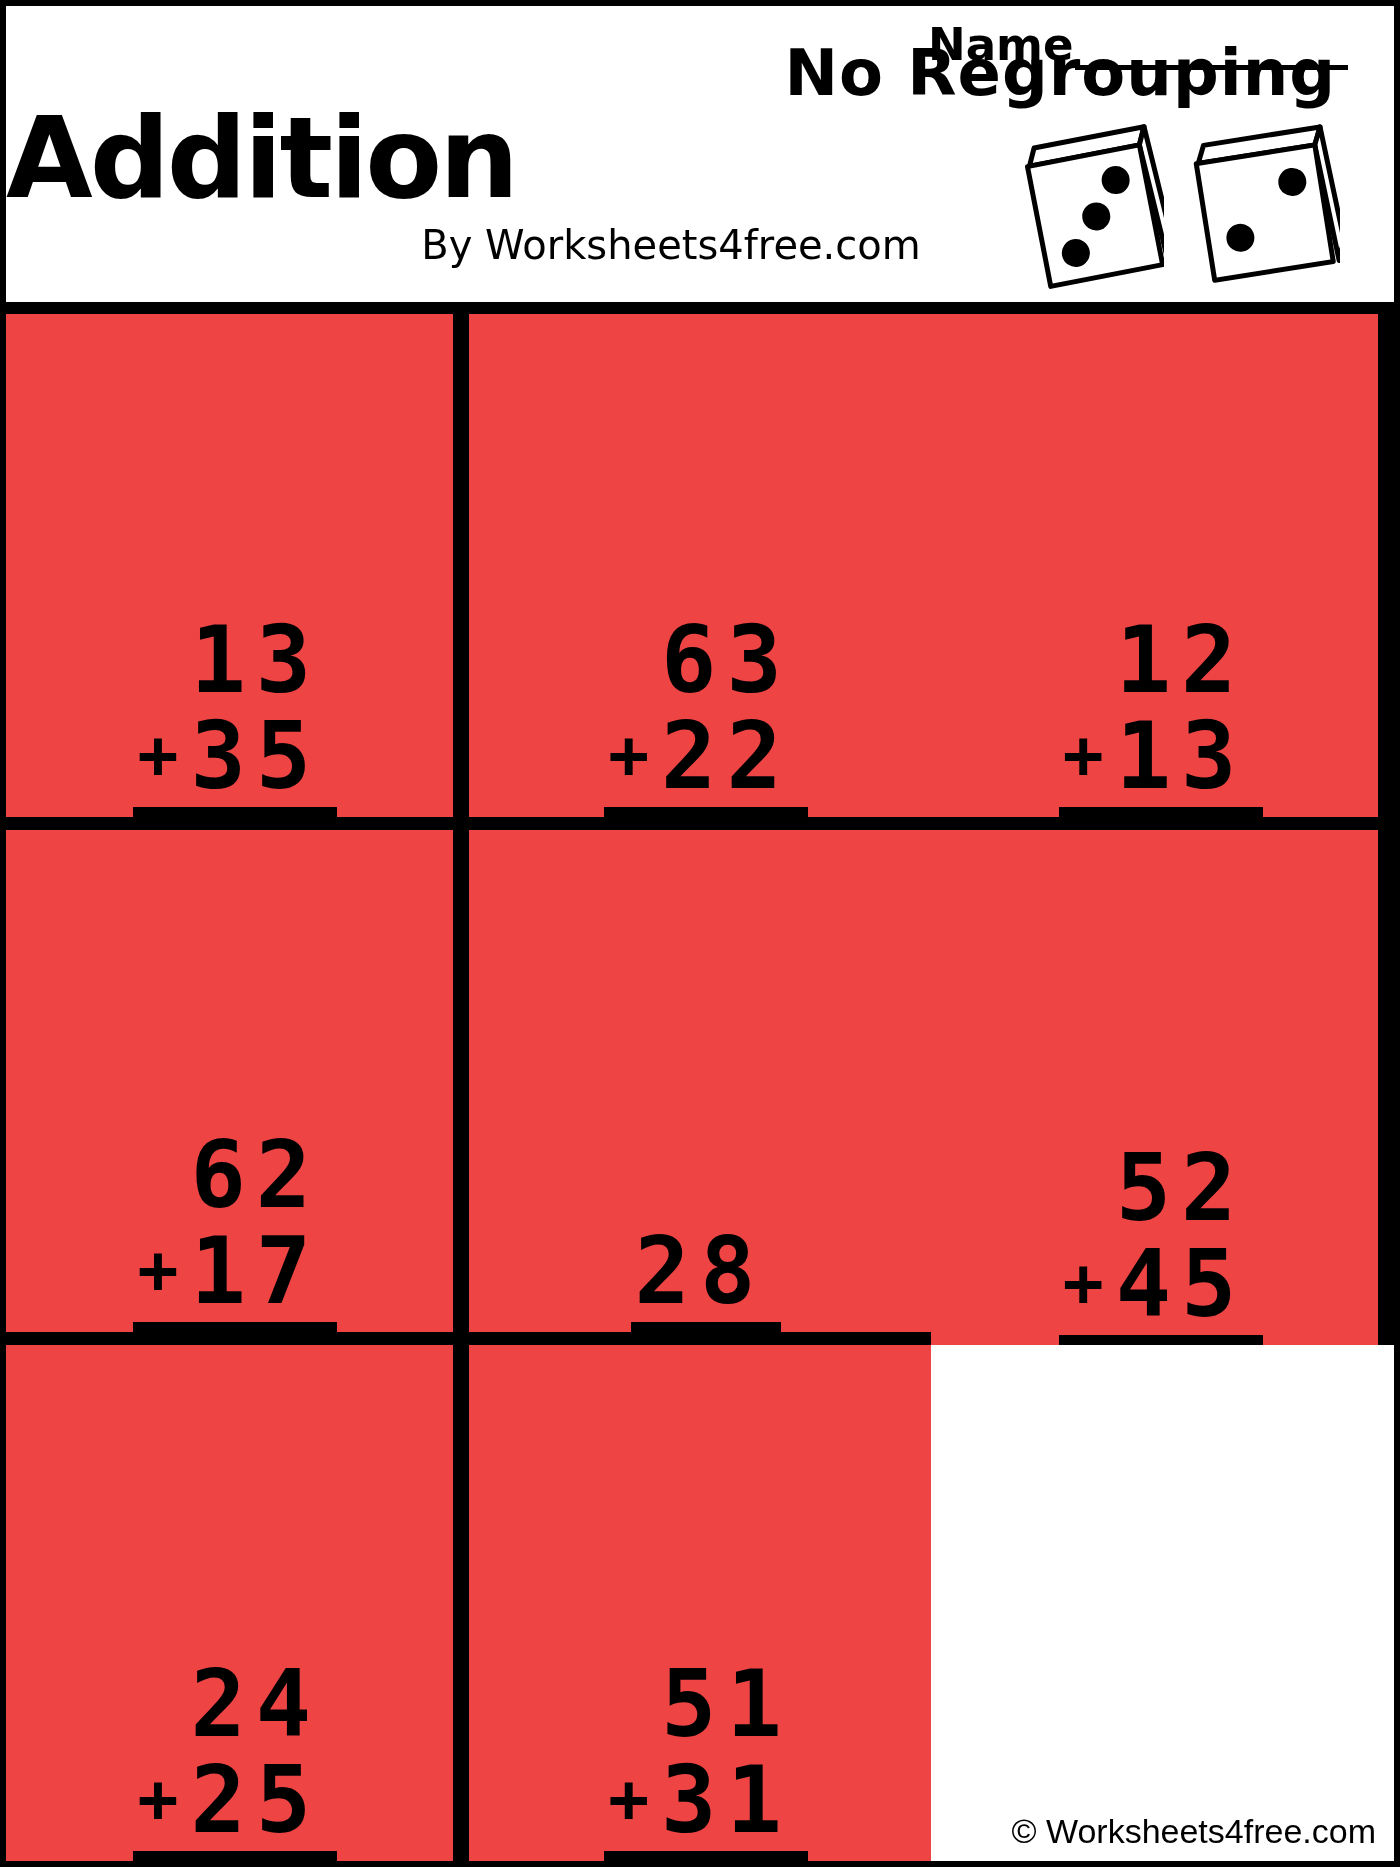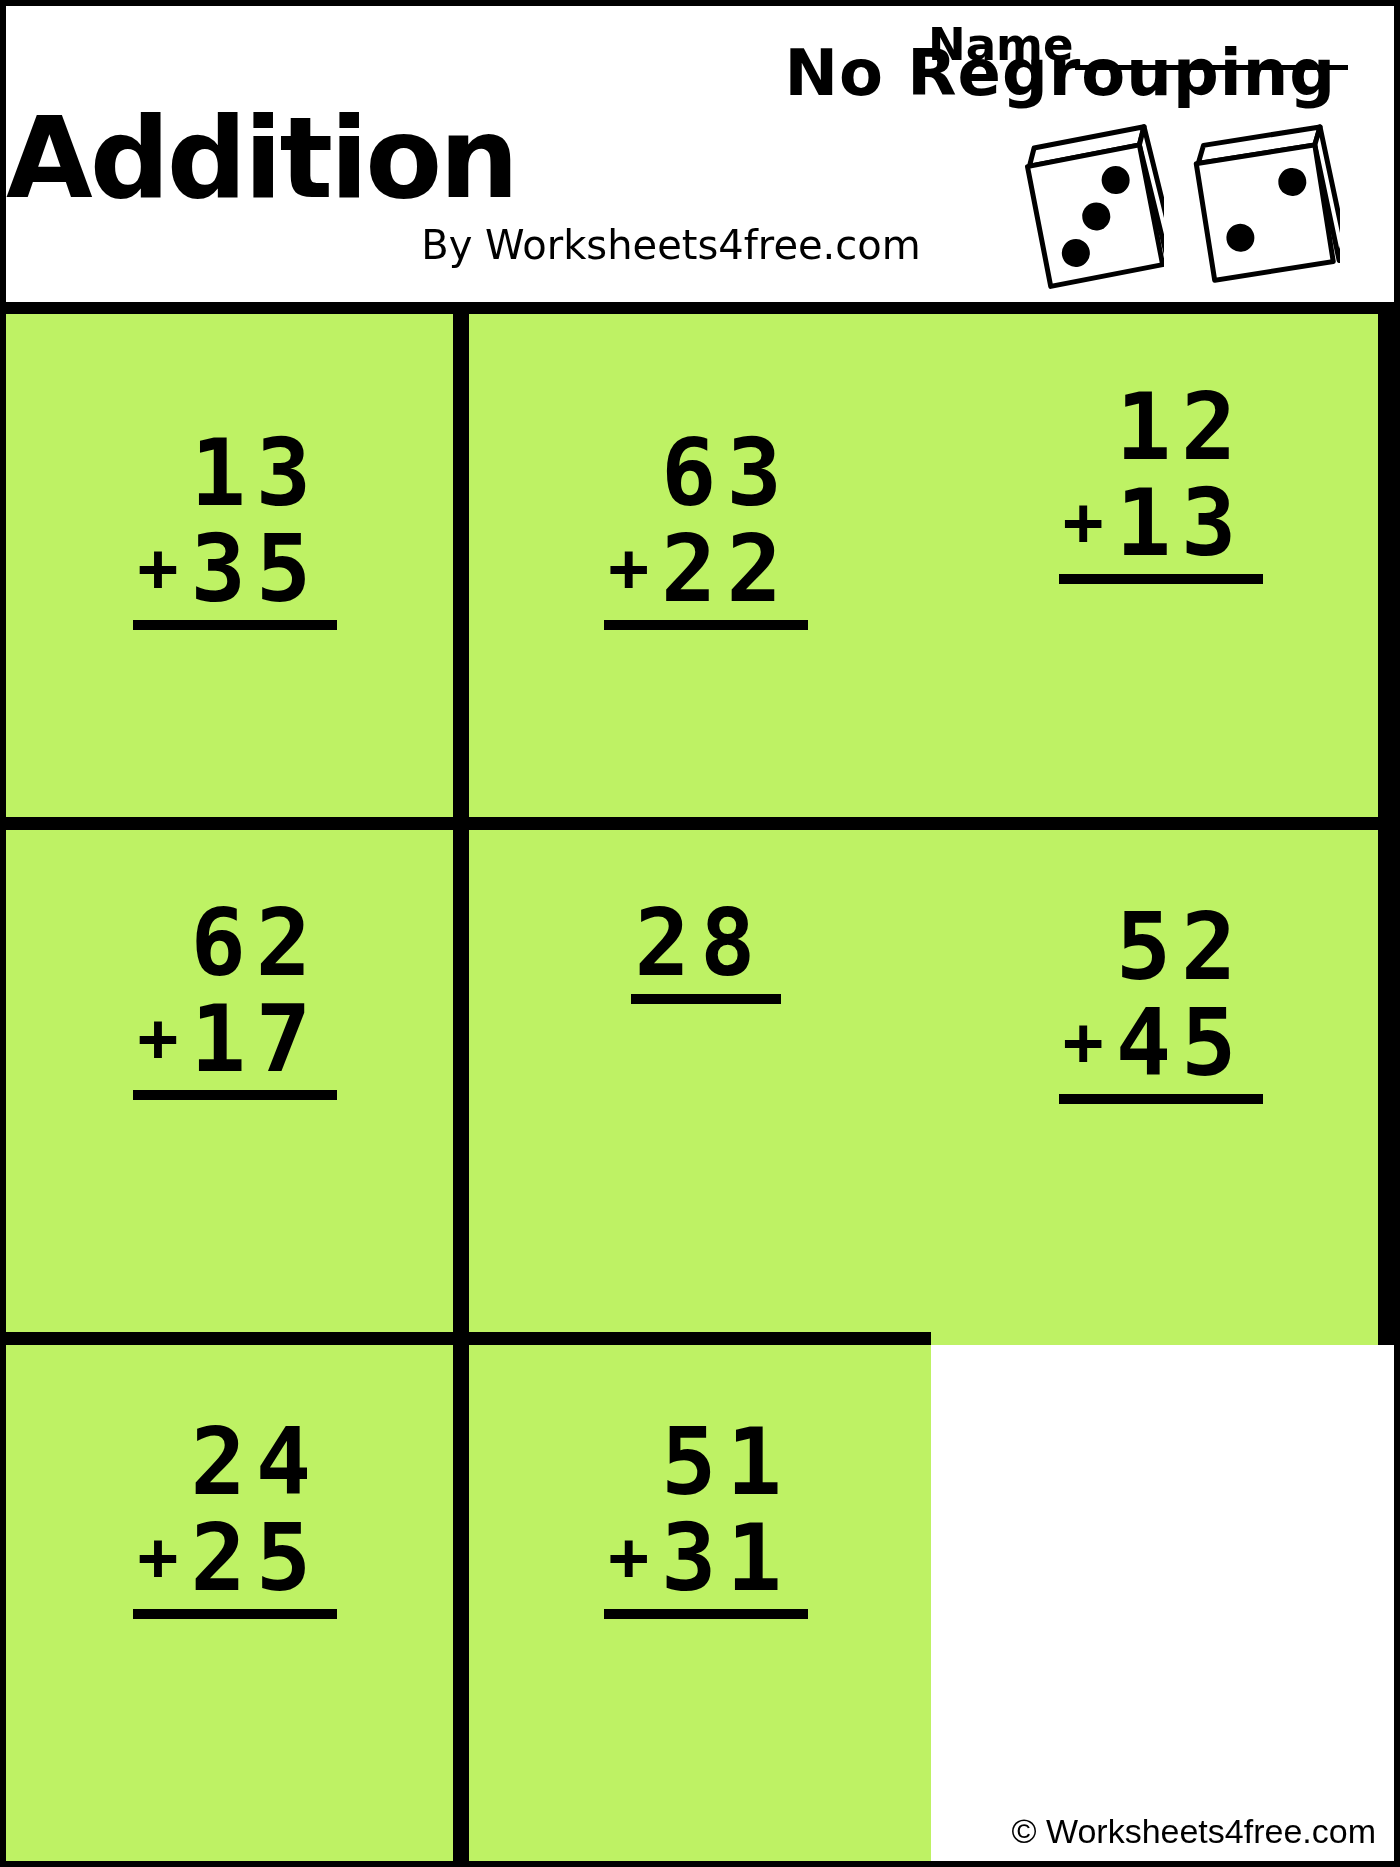--- a/index.html
+++ b/index.html
@@ -43,22 +43,22 @@
   
   .grid{
     position:absolute;left:0;right:0;top:296px;bottom:0;
     border-top:12px solid #000;
     display:grid;
     grid-template-columns:1fr 1fr 1fr;
     grid-template-rows:1fr 1fr 1fr;
   }
   .cell{
     box-sizing:border-box;
-    display:flex;justify-content:center;align-items:flex-start;
-    background:#bef264;
+    display:flex;justify-content:center;align-items:flex-end;
+    background:#ef4444;
   }
   .c1,.c2{border-right:16px solid #000;}
   .r1,.r2{border-bottom:13px solid #000;}
   .r1{padding-top:114px;}
   .r2{padding-top:68px;}
   .r3{padding-top:72px;}
   
   .problem{
     font-family:"DejaVu Sans Mono", monospace;
     font-weight:bold;

